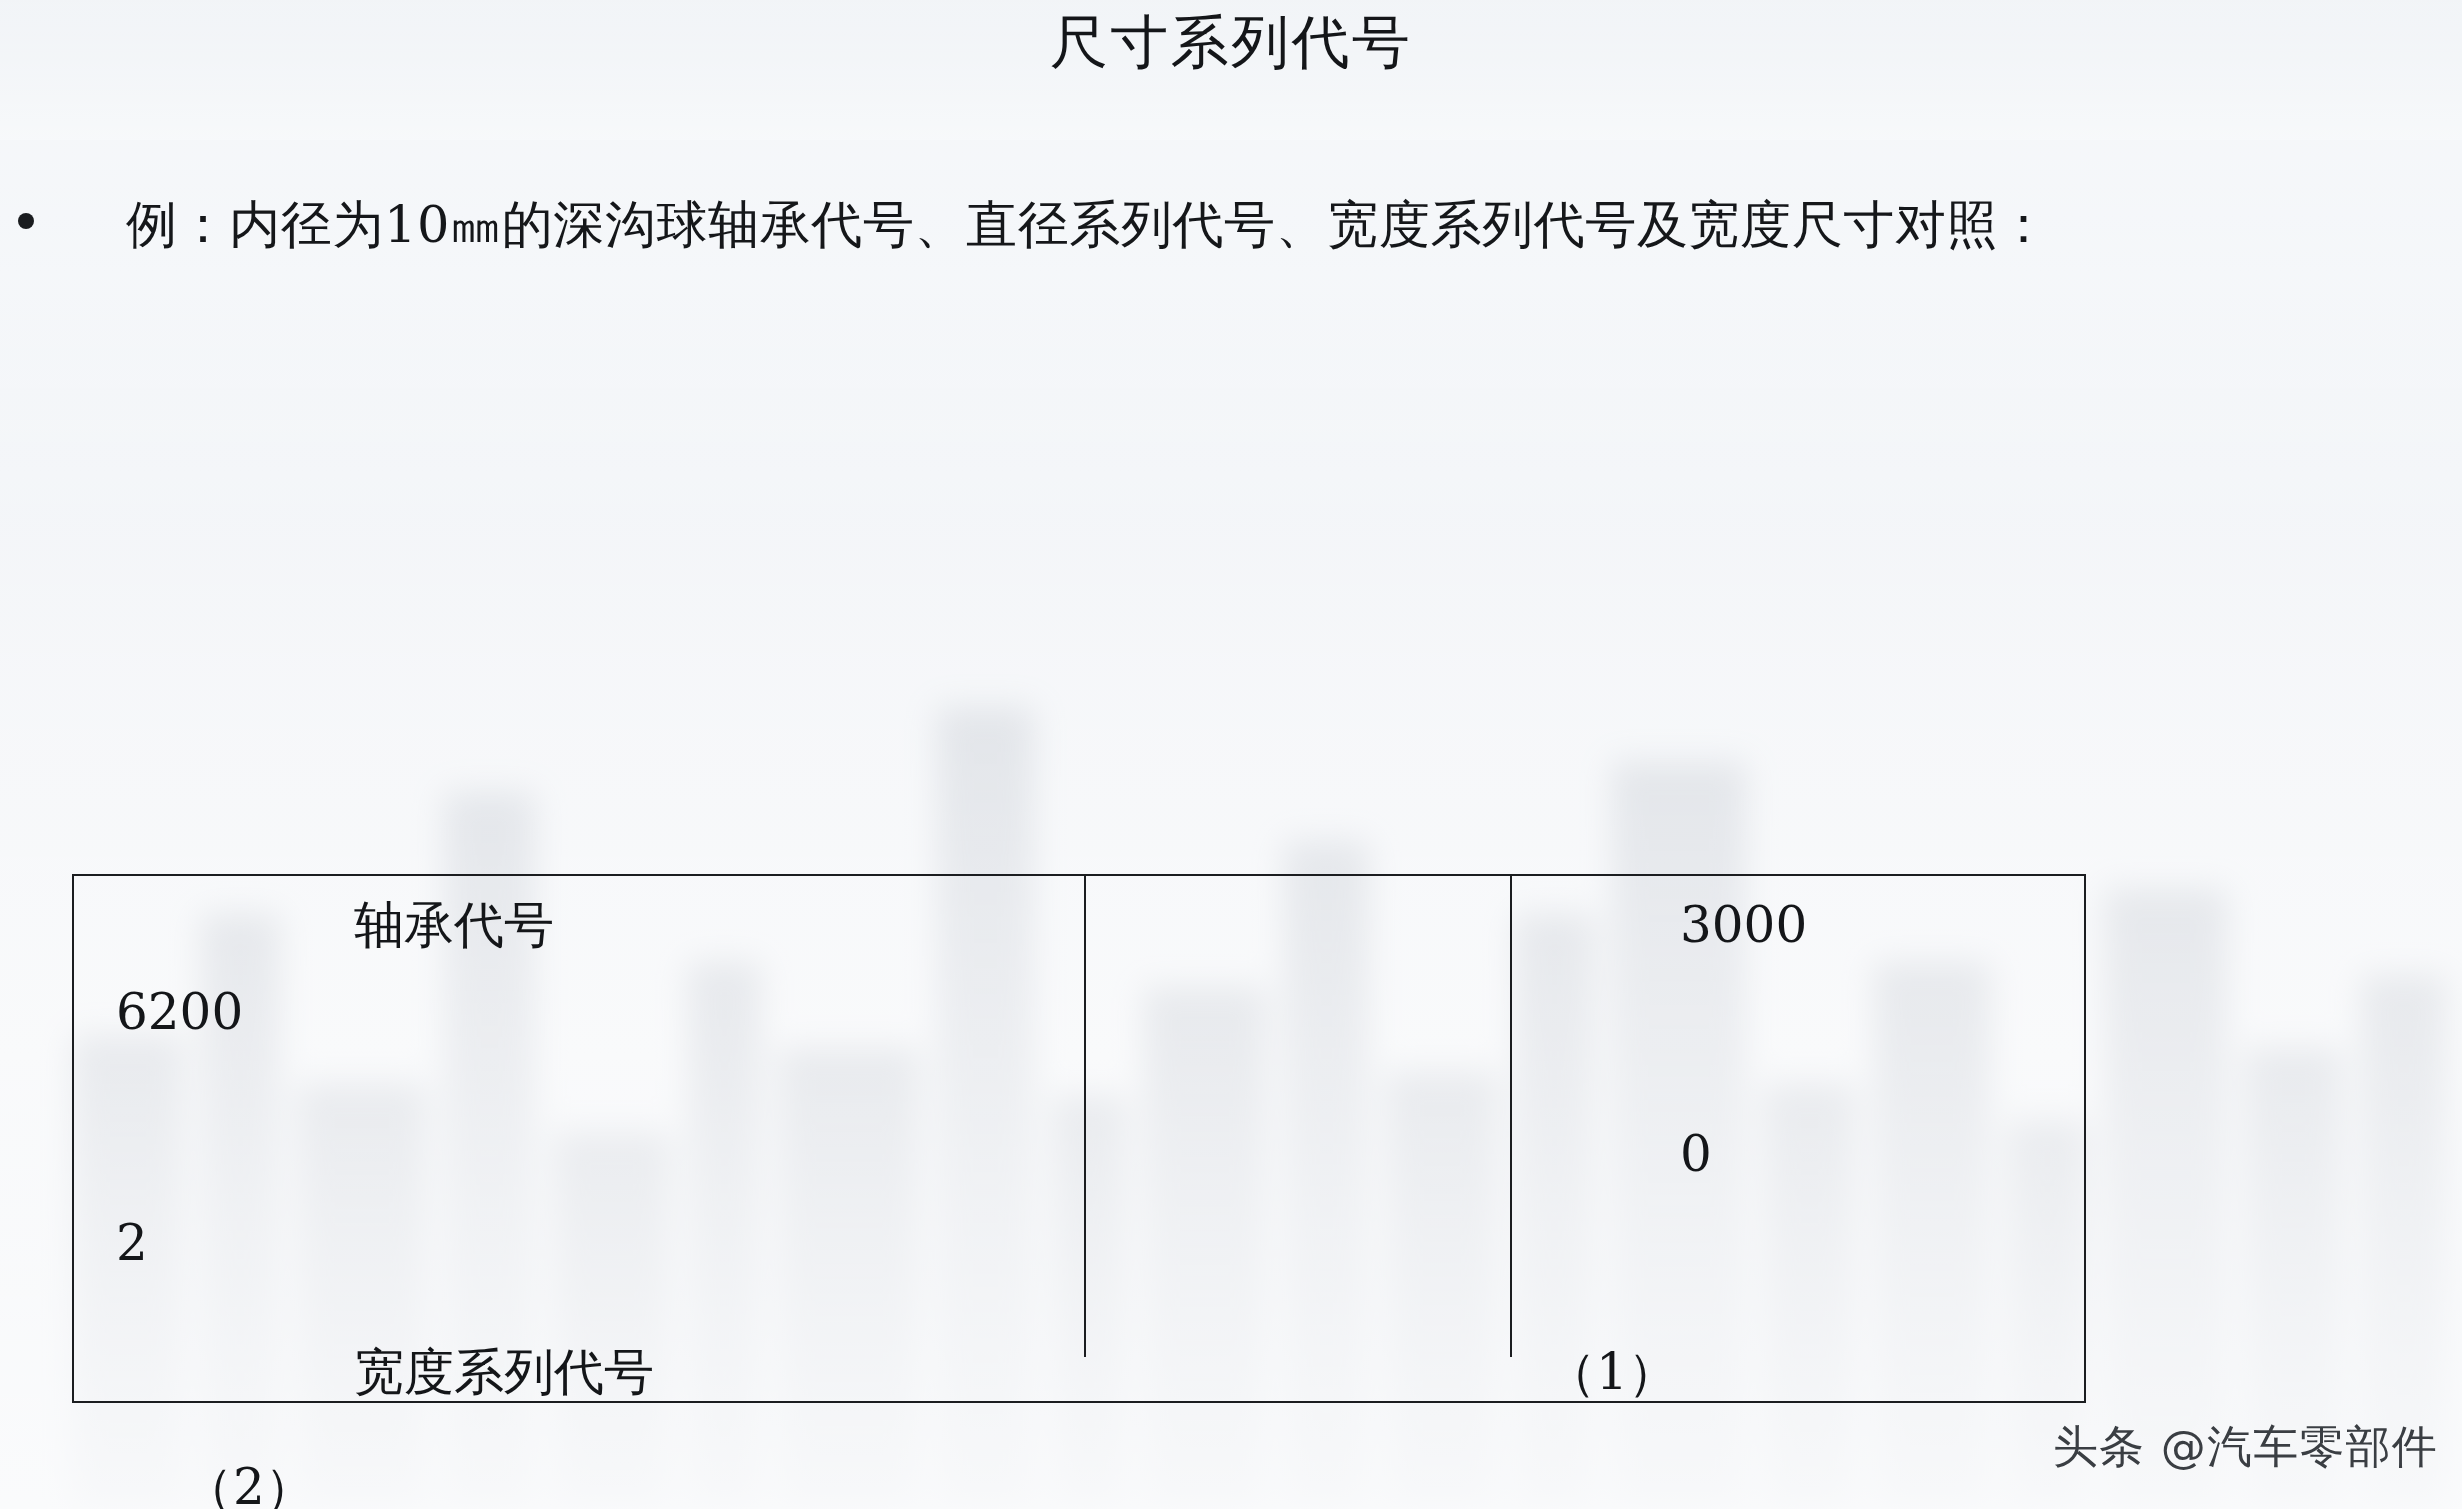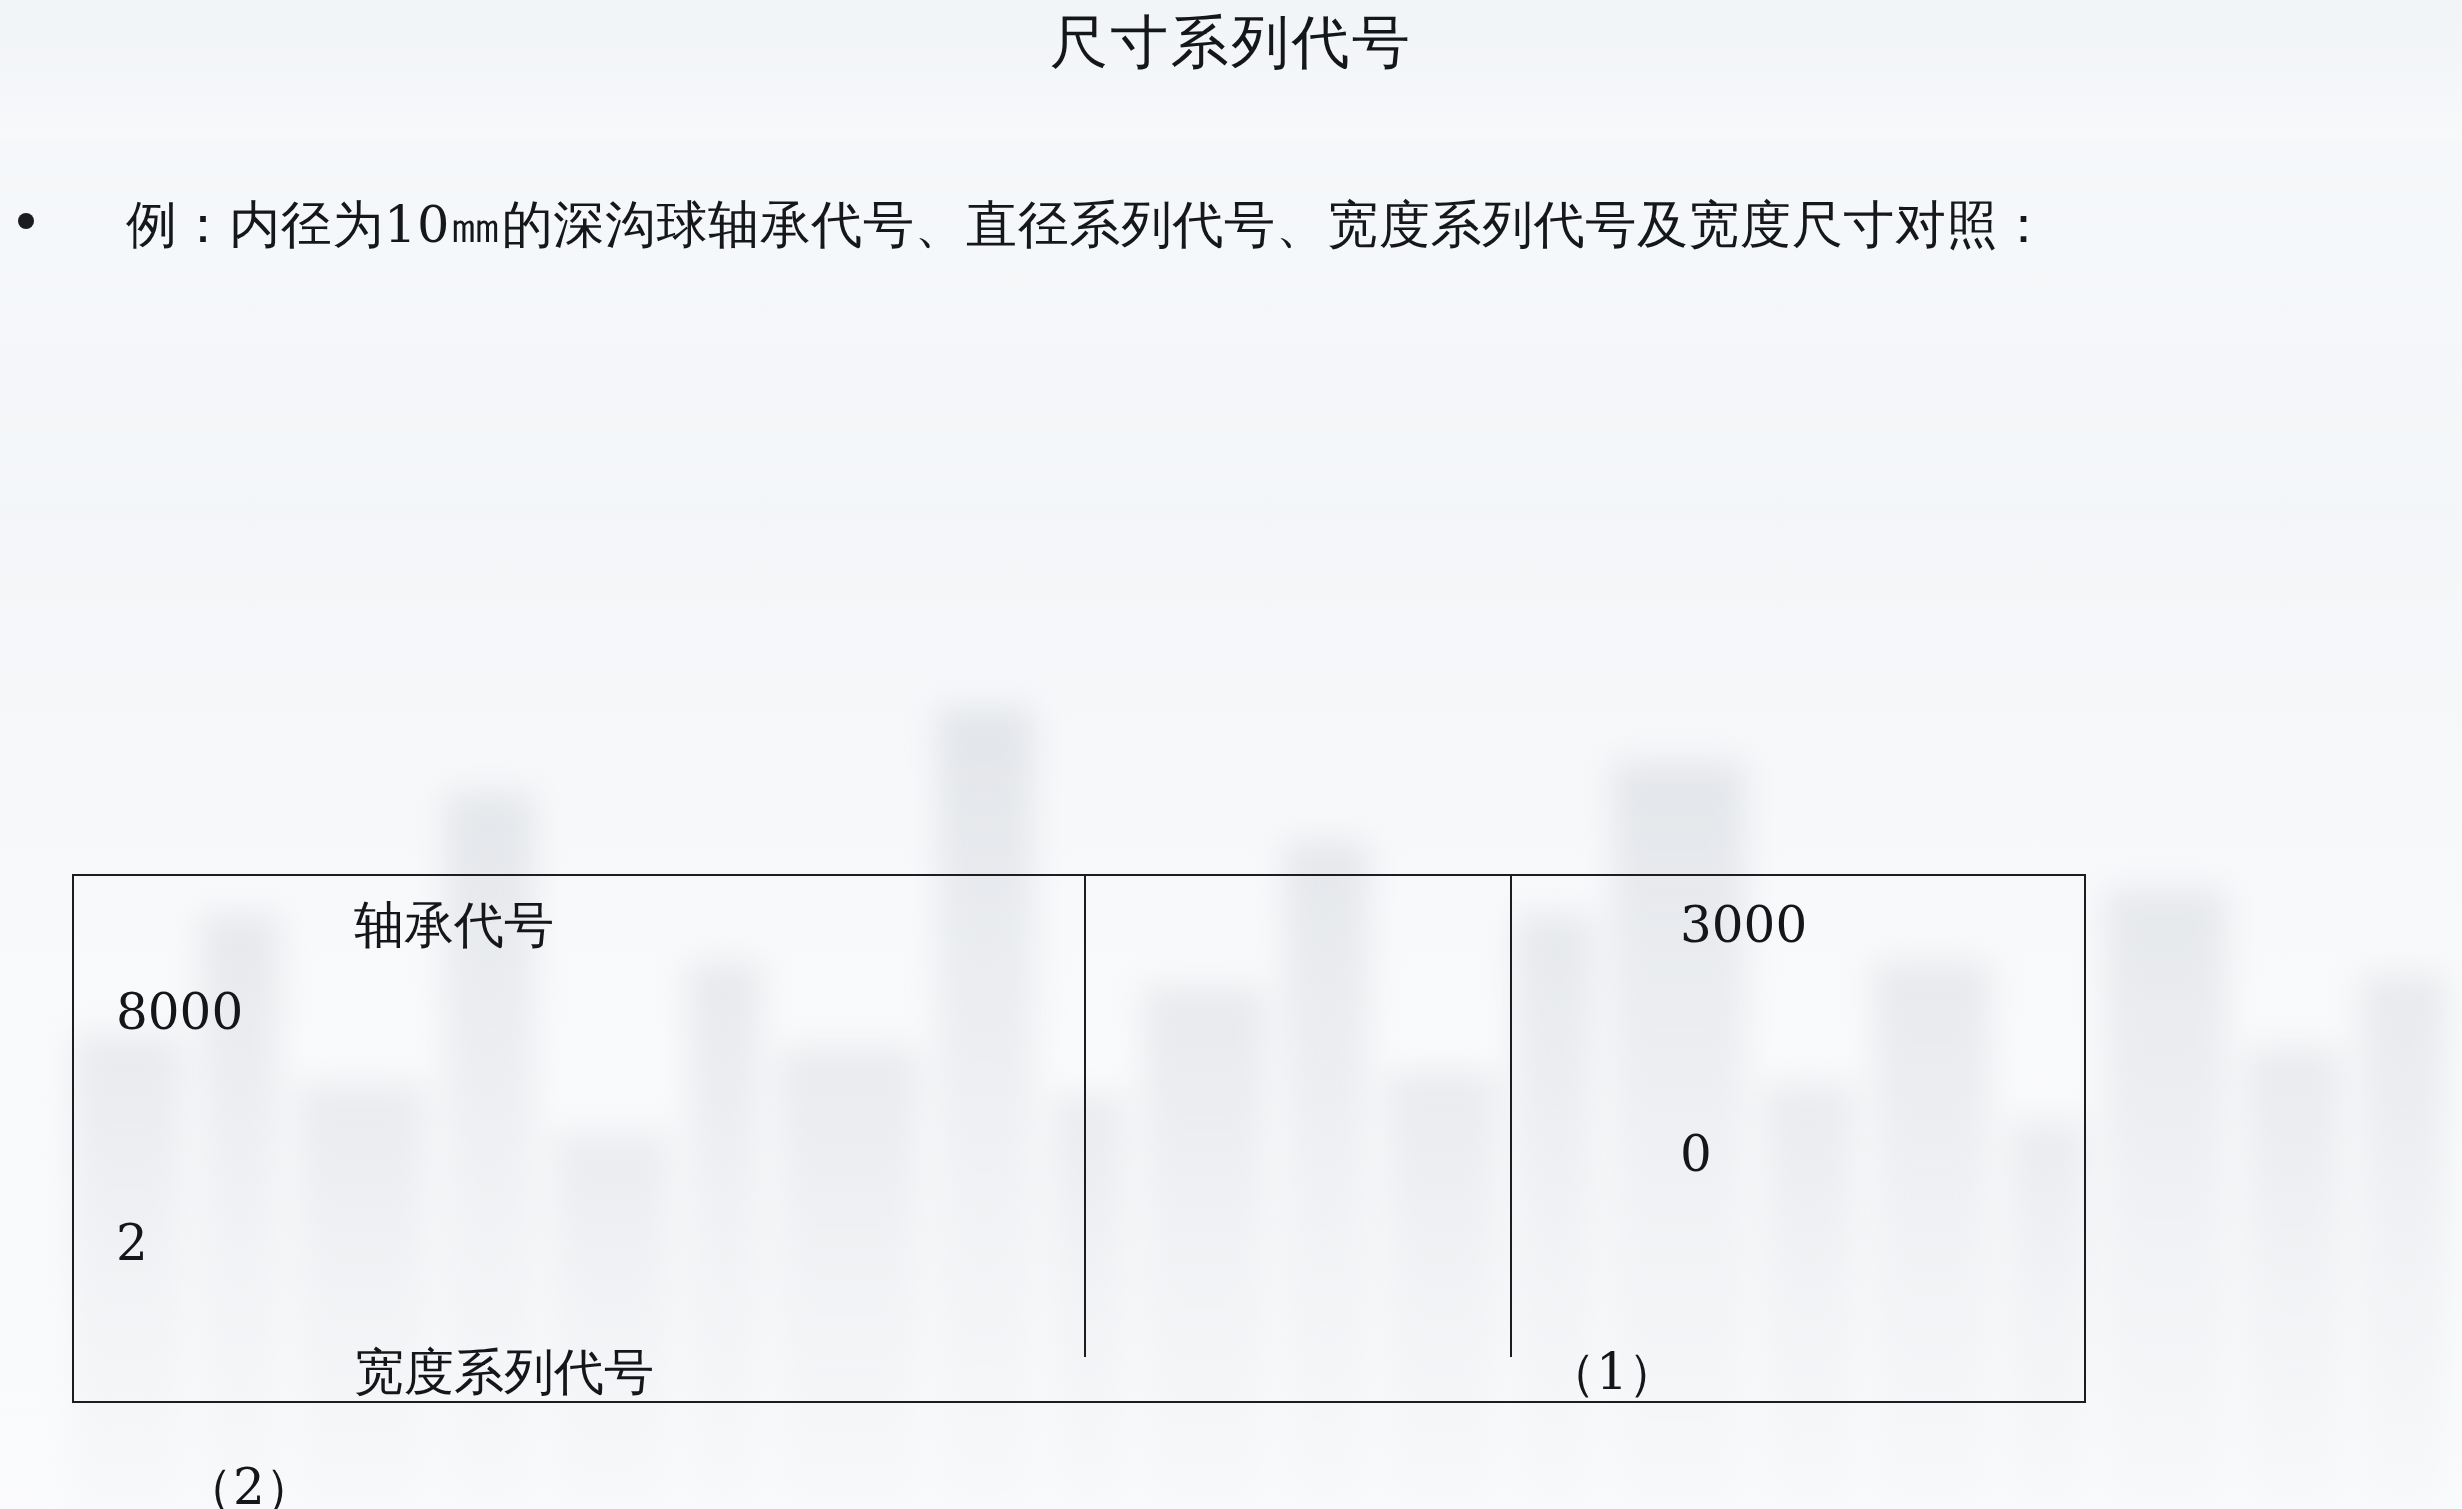--- a/index.html
+++ b/index.html
@@ -226,18 +226,19 @@
       <div class="cell c-label1">轴承代号</div>
       <div class="cell c-label3">宽度系列代号</div>
 
       <div class="cell c-val1">3000</div>
       <div class="cell c-val2">0</div>
       <div class="cell c-val3">（1）</div>
     </div>
 
   </div>
 
-  <div class="overflow-txt of1">8000</div>
+  <div class="overflow-txt of1">6200</div>
   <div class="overflow-txt of2">2</div>
   <div class="overflow-txt of3">（2）</div>
 
+  <div class="watermark">头条 @汽车零部件</div>
 </div>
 
 
 </body></html>

